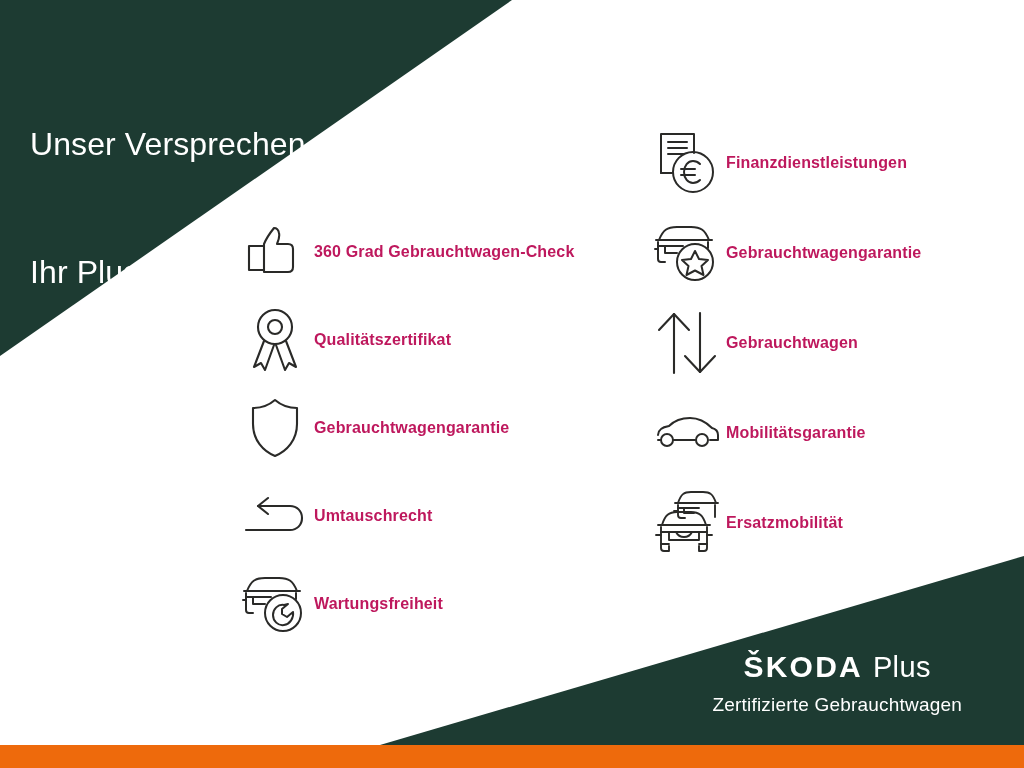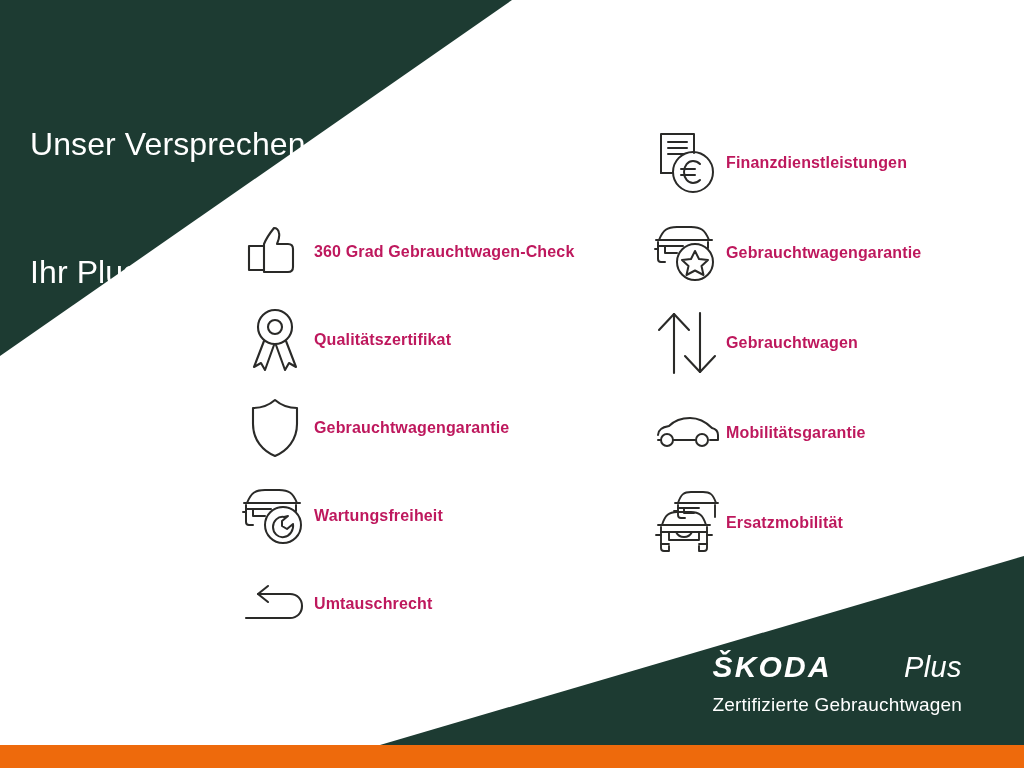--- a/index.html
+++ b/index.html
@@ -81,23 +81,22 @@
   .logo {
     position: absolute;
     right: 62px;
     bottom: 52px;
     text-align: right;
     color: #ffffff;
   }
   .logo-top {
     display: flex;
     align-items: baseline;
-    justify-content: space-between;
+    justify-content: center;
     gap: 10px;
-    font-style: italic;
   }
   .logo-wordmark {
     font-size: 30px;
     font-weight: bold;
     letter-spacing: 2.2px;
   }
   .logo-plus {
     font-size: 29px;
     font-weight: 400;
     letter-spacing: 0.4px;
@@ -151,47 +150,47 @@
       <span class="feature-label">Qualitätszertifikat</span>
     </div>
 
     <div class="feature">
       <span class="feature-icon">
         <svg width="50" height="62" viewBox="0 0 50 62" fill="none" stroke="#2a2a28" stroke-width="2.1" stroke-linejoin="round" stroke-linecap="round">
           <path d="M25 3 C18 9 9 11 3 11 L3 27 C3 43 13 54 25 59 C37 54 47 43 47 27 L47 11 C41 11 32 9 25 3 Z"></path>
         </svg>
       </span>
       <span class="feature-label">Gebrauchtwagengarantie</span>
+    </div>
+
+    <div class="feature">
+      <span class="feature-icon">
+        <svg width="62" height="38" viewBox="0 0 62 38" fill="none" stroke="#2a2a28" stroke-width="2.1" stroke-linejoin="round" stroke-linecap="round">
+          <path d="M2 33 L46 33 C53 33 58 28 58 21 C58 14 53 9 46 9 L14 9"></path>
+          <path d="M24 1 L14 9 L24 17"></path>
+        </svg>
+      </span>
+      <span class="feature-label">Umtauschrecht</span>
     </div>
 
     <div class="feature">
       <span class="feature-icon">
         <svg width="68" height="62" viewBox="0 0 68 62" fill="none" stroke="#2a2a28" stroke-width="2" stroke-linejoin="round" stroke-linecap="round">
           <path d="M6 18 C10 8 14 5 24 5 L38 5 C48 5 52 8 56 18"></path>
           <path d="M3 18 L59 18"></path>
           <path d="M5 20 L5 37 C5 39 6 40 8 40 L12 40"></path>
           <path d="M5 24 L30 24"></path>
           <path d="M12 24 L12 31 L24 31"></path>
           <path d="M55 20 L55 26"></path>
           <path d="M2 27 L5 27"></path>
           <circle cx="42" cy="40" r="18"></circle>
           <path d="M47 31 L41 36 L41 41 L46 44 L52 39 C53 45 49 51 43 52 C37 53 32 48 32 42 C32 36 37 31 43 32 Z"></path>
         </svg>
       </span>
       <span class="feature-label">Wartungsfreiheit</span>
-    </div>
-
-    <div class="feature">
-      <span class="feature-icon">
-        <svg width="62" height="38" viewBox="0 0 62 38" fill="none" stroke="#2a2a28" stroke-width="2.1" stroke-linejoin="round" stroke-linecap="round">
-          <path d="M2 33 L46 33 C53 33 58 28 58 21 C58 14 53 9 46 9 L14 9"></path>
-          <path d="M24 1 L14 9 L24 17"></path>
-        </svg>
-      </span>
-      <span class="feature-label">Umtauschrecht</span>
     </div>
 
   </div>
 
   <div class="col col-right">
 
     <div class="feature">
       <span class="feature-icon">
         <svg width="62" height="64" viewBox="0 0 62 64" fill="none" stroke="#2a2a28" stroke-width="2" stroke-linejoin="round" stroke-linecap="round">
           <path d="M5 42 L5 3 L38 3 L38 22"></path>

